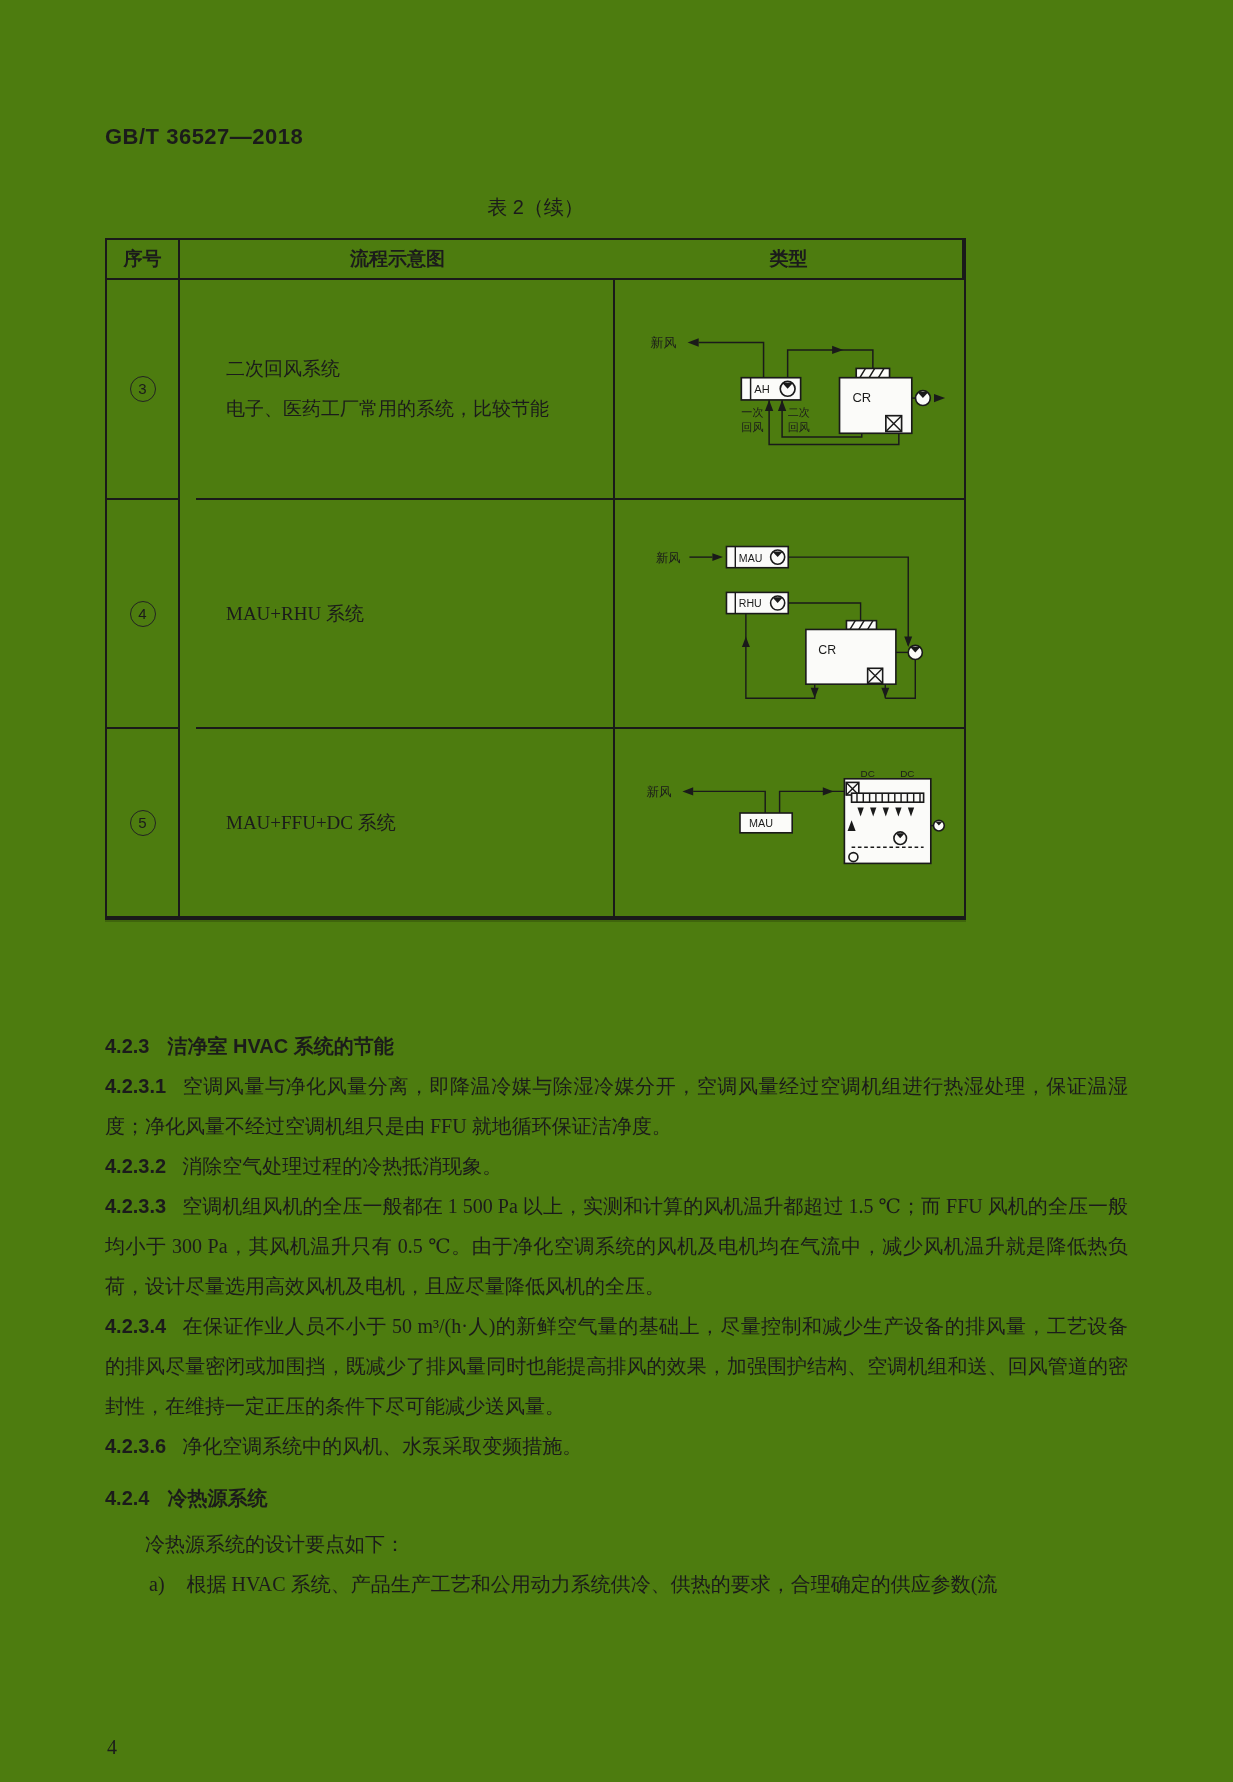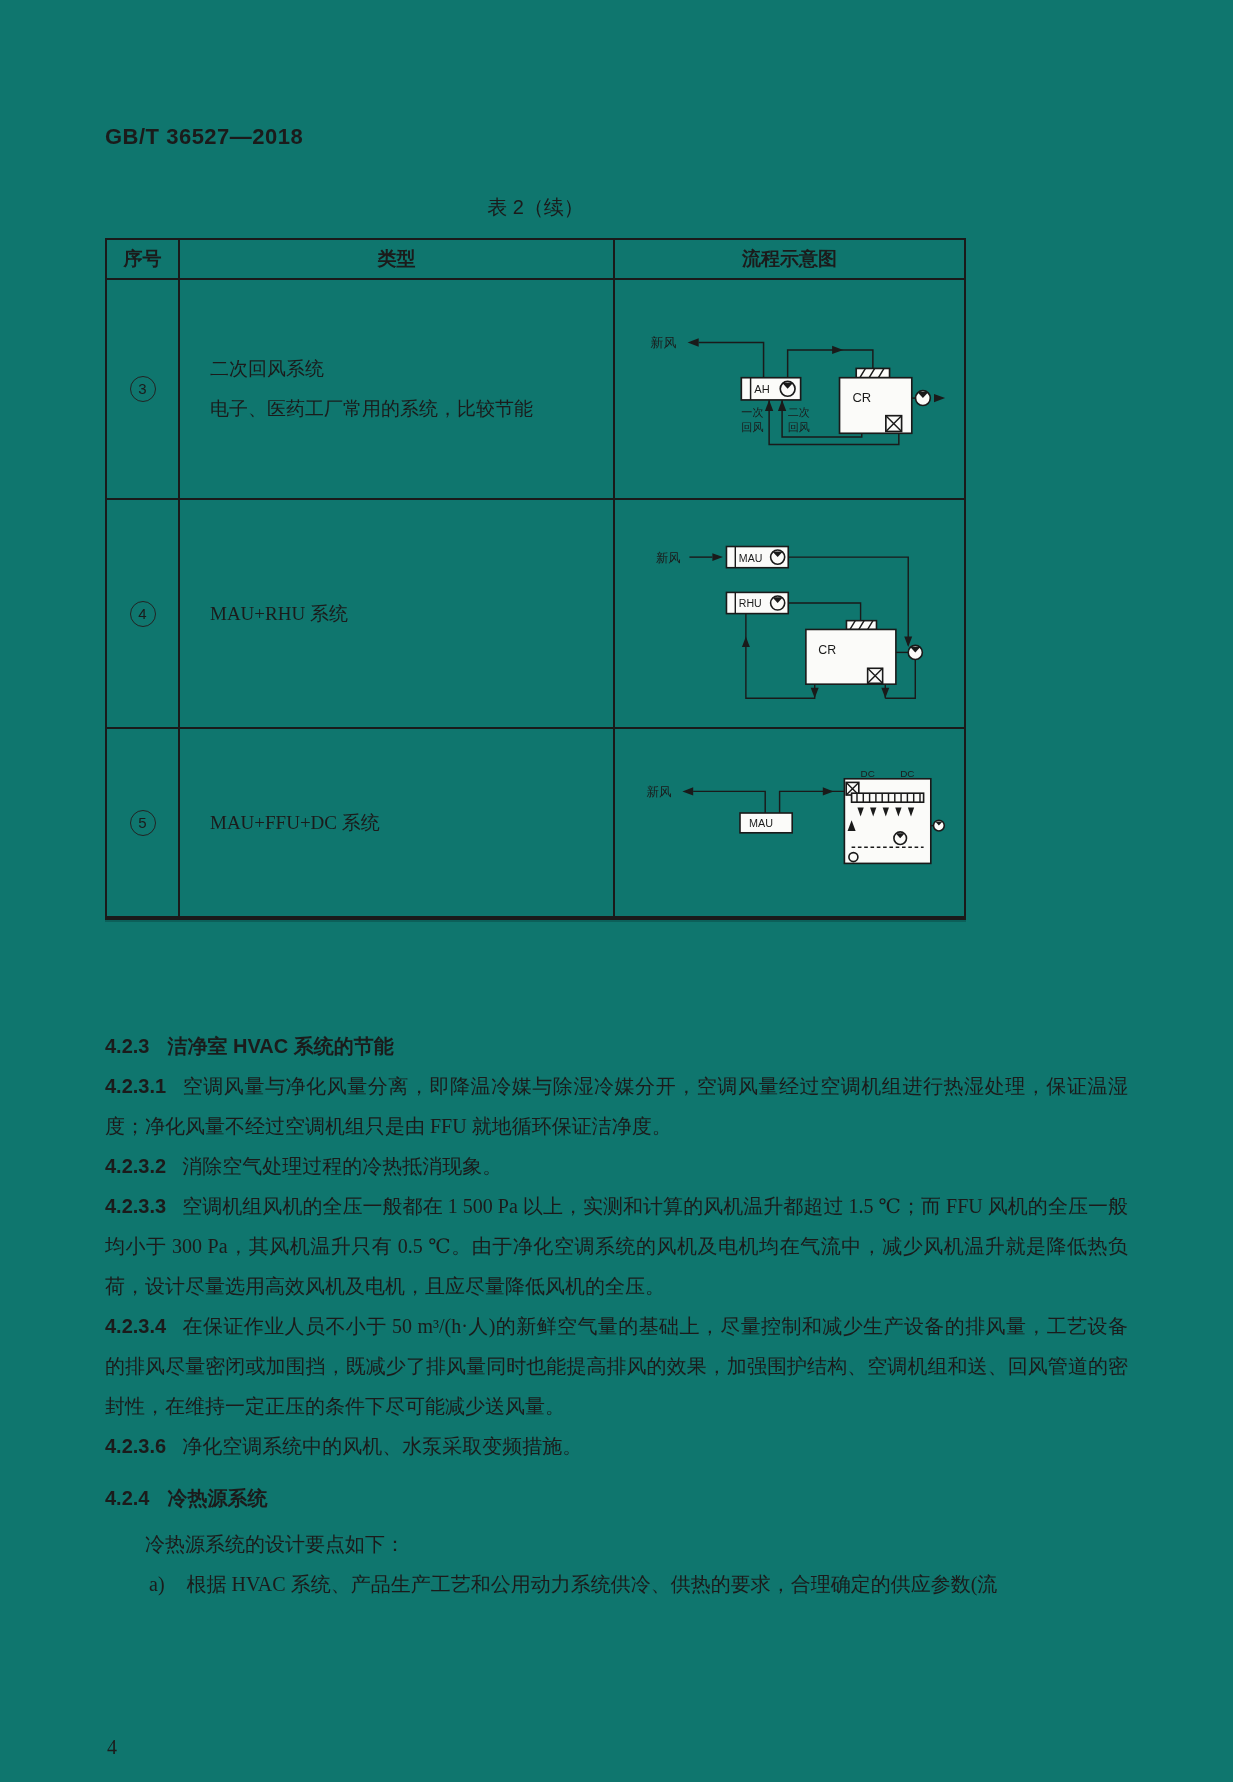--- a/index.html
+++ b/index.html
@@ -1,18 +1,18 @@
 <!DOCTYPE html>
 <html><head>
 <meta charset="utf-8">
 <style>
   html,body{margin:0;padding:0;background:#e8e8e6;}
   .page{
     position:relative;width:1233px;height:1782px;margin:0 auto;
-    background:#0f766e;color:#1b1b1b;overflow:hidden;
+    background:#4d7c0f;color:#1b1b1b;overflow:hidden;
     font-family:"Liberation Serif","DejaVu Serif",serif;
   }
   .doc-code{
     position:absolute;left:105px;top:124px;
     font-family:"Liberation Sans","DejaVu Sans",sans-serif;
     font-weight:bold;font-size:22px;letter-spacing:.5px;
   }
   .table-title{
     position:absolute;left:105px;top:194px;width:861px;text-align:center;
     font-weight:normal;font-size:20px;
@@ -25,21 +25,21 @@
     display:grid;grid-template-columns:73px 435px 1fr;
     grid-template-rows:40px 220px 229px 1fr;
     box-sizing:border-box;
   }
   .cell{border-right:2px solid #1a1a1a;border-bottom:2px solid #1a1a1a;
     display:flex;align-items:center;justify-content:center;box-sizing:border-box;}
   .cell.last-col{border-right:none;}
   .cell.last-row{border-bottom:none;}
   .hcell{font-weight:bold;font-size:19px;}
   .type-cell{flex-direction:column;align-items:flex-start;justify-content:center;
-    padding:0 14px 0 30px;font-size:19px;line-height:40px;}
+    padding:0 14px 0 30px;font-size:19px;line-height:40px;margin-left:16px;}
   .circ{
     display:inline-block;width:24px;height:24px;border:1.5px solid #222;border-radius:50%;
     font:15px/23px "Liberation Sans","DejaVu Sans",sans-serif;text-align:center;
   }
   .diagram svg{display:block;}
   .pipe{stroke:#1a1a1a;stroke-width:1.6;fill:none;}
   .box{stroke:#1a1a1a;stroke-width:1.8;fill:#fbfbf9;}
   .arr{fill:#1a1a1a;stroke:none;}
   .dlabel{font-size:14px;fill:#1b1b1b;font-family:"Liberation Serif","DejaVu Serif",serif;}
   .dlabel.sm{font-size:12px;}
@@ -69,22 +69,22 @@
 
 <div class="page">
 
   <div class="doc-code">GB/T 36527—2018</div>
 
   <div class="table-title">表 2（续）</div>
 
   <div class="gb-table">
 
     <div class="cell hcell">序号</div>
+    <div class="cell hcell last-col">流程示意图</div>
     <div class="cell hcell">类型</div>
-    <div class="cell hcell last-col">流程示意图</div>
 
     <div class="cell">
       <span class="circ">3</span>
     </div>
     <div class="cell type-cell">
       <div>二次回风系统</div>
       <div>电子、医药工厂常用的系统，比较节能</div>
     </div>
     <div class="cell last-col diagram">
       <svg viewBox="0 0 340 168" width="315">

